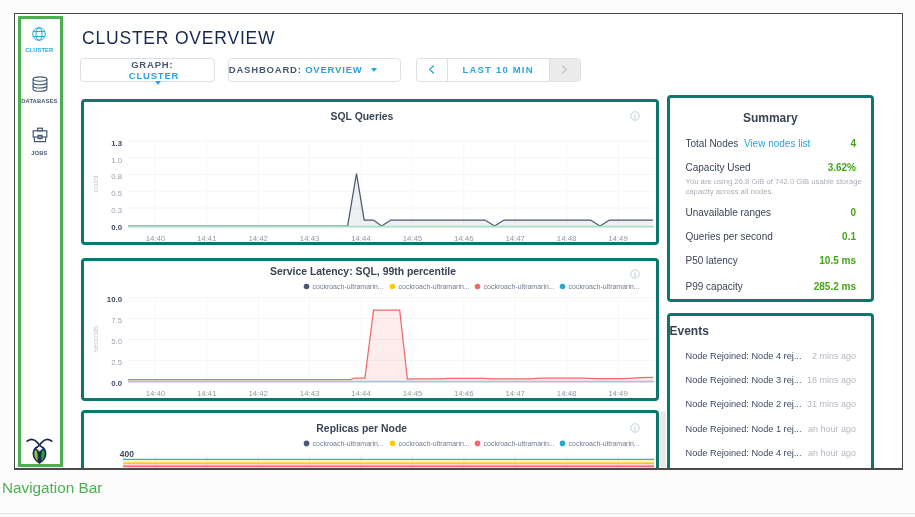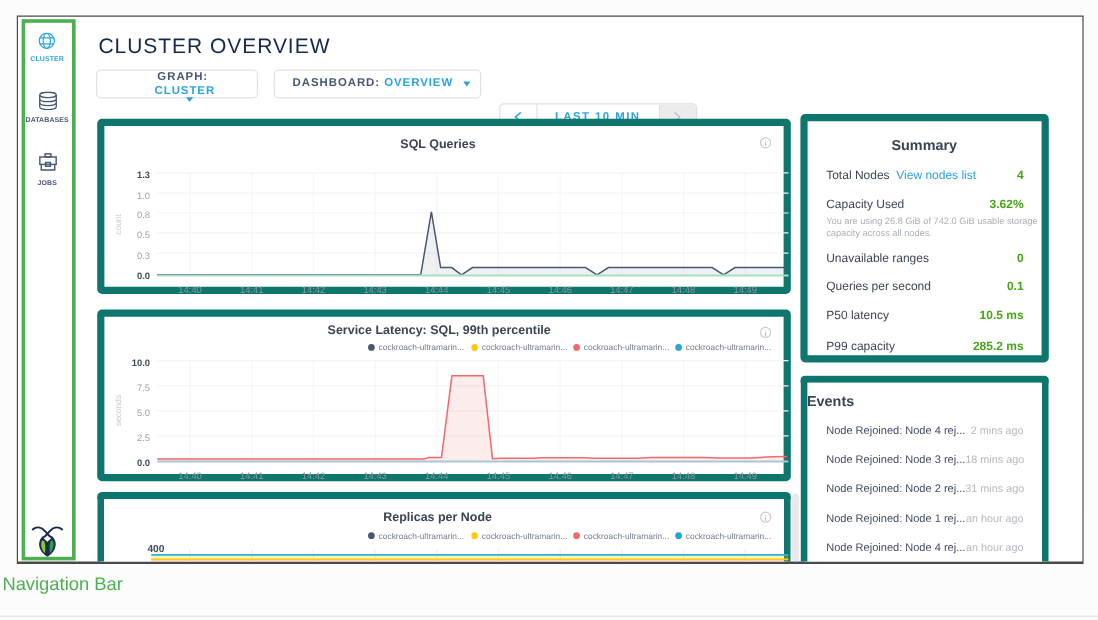--- a/index.html
+++ b/index.html
@@ -5,21 +5,21 @@
   * { margin:0; padding:0; box-sizing:border-box; }
   html,body { width:915px; height:517px; background:#fcfcfd; font-family:"Liberation Sans", sans-serif; }
   .page { position:relative; width:915px; height:517px; overflow:hidden; }
   .frame { position:absolute; left:14px; top:13px; width:889px; height:457px; border:1.5px solid #4a4a4a; border-bottom-width:2px; background:#fff; overflow:hidden; }
   .abs { position:absolute; }
   .greenrect { position:absolute; left:17.5px; top:15.5px; width:45px; height:451px; border:3px solid #4caf50; }
   .navlabel { position:absolute; font-size:5.8px; font-weight:bold; letter-spacing:0.1px; color:#475872; text-align:center; width:60px; }
   .navlabel.blue { color:#29a5e2; }
   .btn { position:absolute; height:24.5px; border:1px solid #dde1e6; border-radius:4px; background:#fff; font-size:9.5px; font-weight:bold; letter-spacing:0.8px; color:#475872; display:flex; align-items:center; }
   .blue { color:#2aa3e0; }
-  .panel { position:absolute; background:#fff; border:6px solid #0f766e; border-radius:4px; }
+  .panel { position:absolute; background:#fff; border:3px solid #0f766e; border-radius:4px; }
   .caret { display:inline-block; width:0; height:0; border-left:3.5px solid transparent; border-right:3.5px solid transparent; border-top:4.5px solid #2aa3e0; margin-left:8px; }
   .srow { left:16px; right:15px; font-size:10px; color:#3b4558; display:flex; align-items:baseline; white-space:nowrap; }
   .sk { }
   .sv { margin-left:auto; color:#46a417; font-weight:bold; }
   .erow { left:16px; right:15px; font-size:9.2px; color:#3f4a63; display:flex; align-items:flex-end; white-space:nowrap; }
   .ek { }
   .ev { margin-left:auto; color:#b3b8c0; font-size:9px; }
 </style>
 </head>
 <body>
@@ -56,22 +56,22 @@
       <path d="M13.5,7 C9.2,9.1 6.6,12.6 6.6,16.6 C6.6,21.4 10,25.1 13.5,26.9 C17,25.1 20.4,21.4 20.4,16.6 C20.4,12.6 17.8,9.1 13.5,7 Z" fill="#1b2b4e"></path>
       <path d="M9,10.2 L13.5,14.4 L18,10.2 C16.6,8.2 15.1,6.8 13.5,6.1 C11.9,6.8 10.4,8.2 9,10.2 Z" fill="#fff"></path>
       <path d="M8.9,13.6 C8.5,14.7 8.3,15.8 8.3,17 C8.4,19.7 9.6,22.2 11.4,24 C12,20.8 11.8,17 10.9,13.9 C10.3,13.3 9.6,13.2 8.9,13.6 Z" fill="#8bc832"></path>
       <path d="M18.1,13.6 C18.5,14.7 18.7,15.8 18.7,17 C18.6,19.7 17.4,22.2 15.6,24 C15,20.8 15.2,17 16.1,13.9 C16.7,13.3 17.4,13.2 18.1,13.6 Z" fill="#2f9e44"></path>
       <path d="M1.2,4.2 C4.5,1.6 8.5,2.2 11.5,5.6 C13,7.3 15,10.2 17.2,10.9" fill="none" stroke="#1b2b4e" stroke-width="1.7" stroke-linecap="round"></path>
       <path d="M25.8,4.2 C22.5,1.6 18.5,2.2 15.5,5.6 C14,7.3 12,10.2 9.8,10.9" fill="none" stroke="#1b2b4e" stroke-width="1.7" stroke-linecap="round"></path>
     </svg>
 
     <div class="abs" style="left:67px; top:14px; font-size:17.5px; font-weight:normal; letter-spacing:0.8px; color:#152950;">CLUSTER OVERVIEW</div>
     <div class="btn" style="left:64.5px; top:43.5px; width:135px; padding-left:14px;flex-direction:column;">GRAPH:&nbsp;<span class="blue">CLUSTER</span><span class="caret"></span></div>
-    <div class="btn" style="left:212.8px; top:43.5px; width:173px; padding-left:15px;">DASHBOARD:&nbsp;<span class="blue">OVERVIEW</span><span class="caret"></span></div>
-    <div class="btn" style="left:400.6px; top:43.5px; width:165px; padding:0;margin-top:28px;">
+    <div class="btn" style="left:212.8px; top:43.5px; width:173px; ">DASHBOARD:&nbsp;<span class="blue">OVERVIEW</span><span class="caret"></span></div>
+    <div class="btn" style="left:400.6px; top:43.5px; width:165px; padding:0;">
       <div style="width:31px; height:100%; display:flex; align-items:center; justify-content:center; border-right:1px solid #dde1e6;">
         <svg width="7" height="9" viewBox="0 0 7 9">
             <path d="M5.5,1 L1.5,4.5 L5.5,8" fill="none" stroke="#2aa3e0" stroke-width="1.3" stroke-linecap="round" stroke-linejoin="round"></path>
           </svg>
       </div>
       <div style="flex:1; height:100%; display:flex; align-items:center; justify-content:center; letter-spacing:1.2px; font-size:9.5px;" class="blue">LAST 10 MIN</div>
       <div style="width:31px; height:100%; display:flex; align-items:center; justify-content:center; border-left:1px solid #dde1e6; background:#ebebeb; border-radius:0 4px 4px 0;">
         <svg width="7" height="9" viewBox="0 0 7 9">
             <path d="M1.5,1 L5.5,4.5 L1.5,8" fill="none" stroke="#c0c3c8" stroke-width="1.3" stroke-linecap="round" stroke-linejoin="round"></path>
           </svg>

